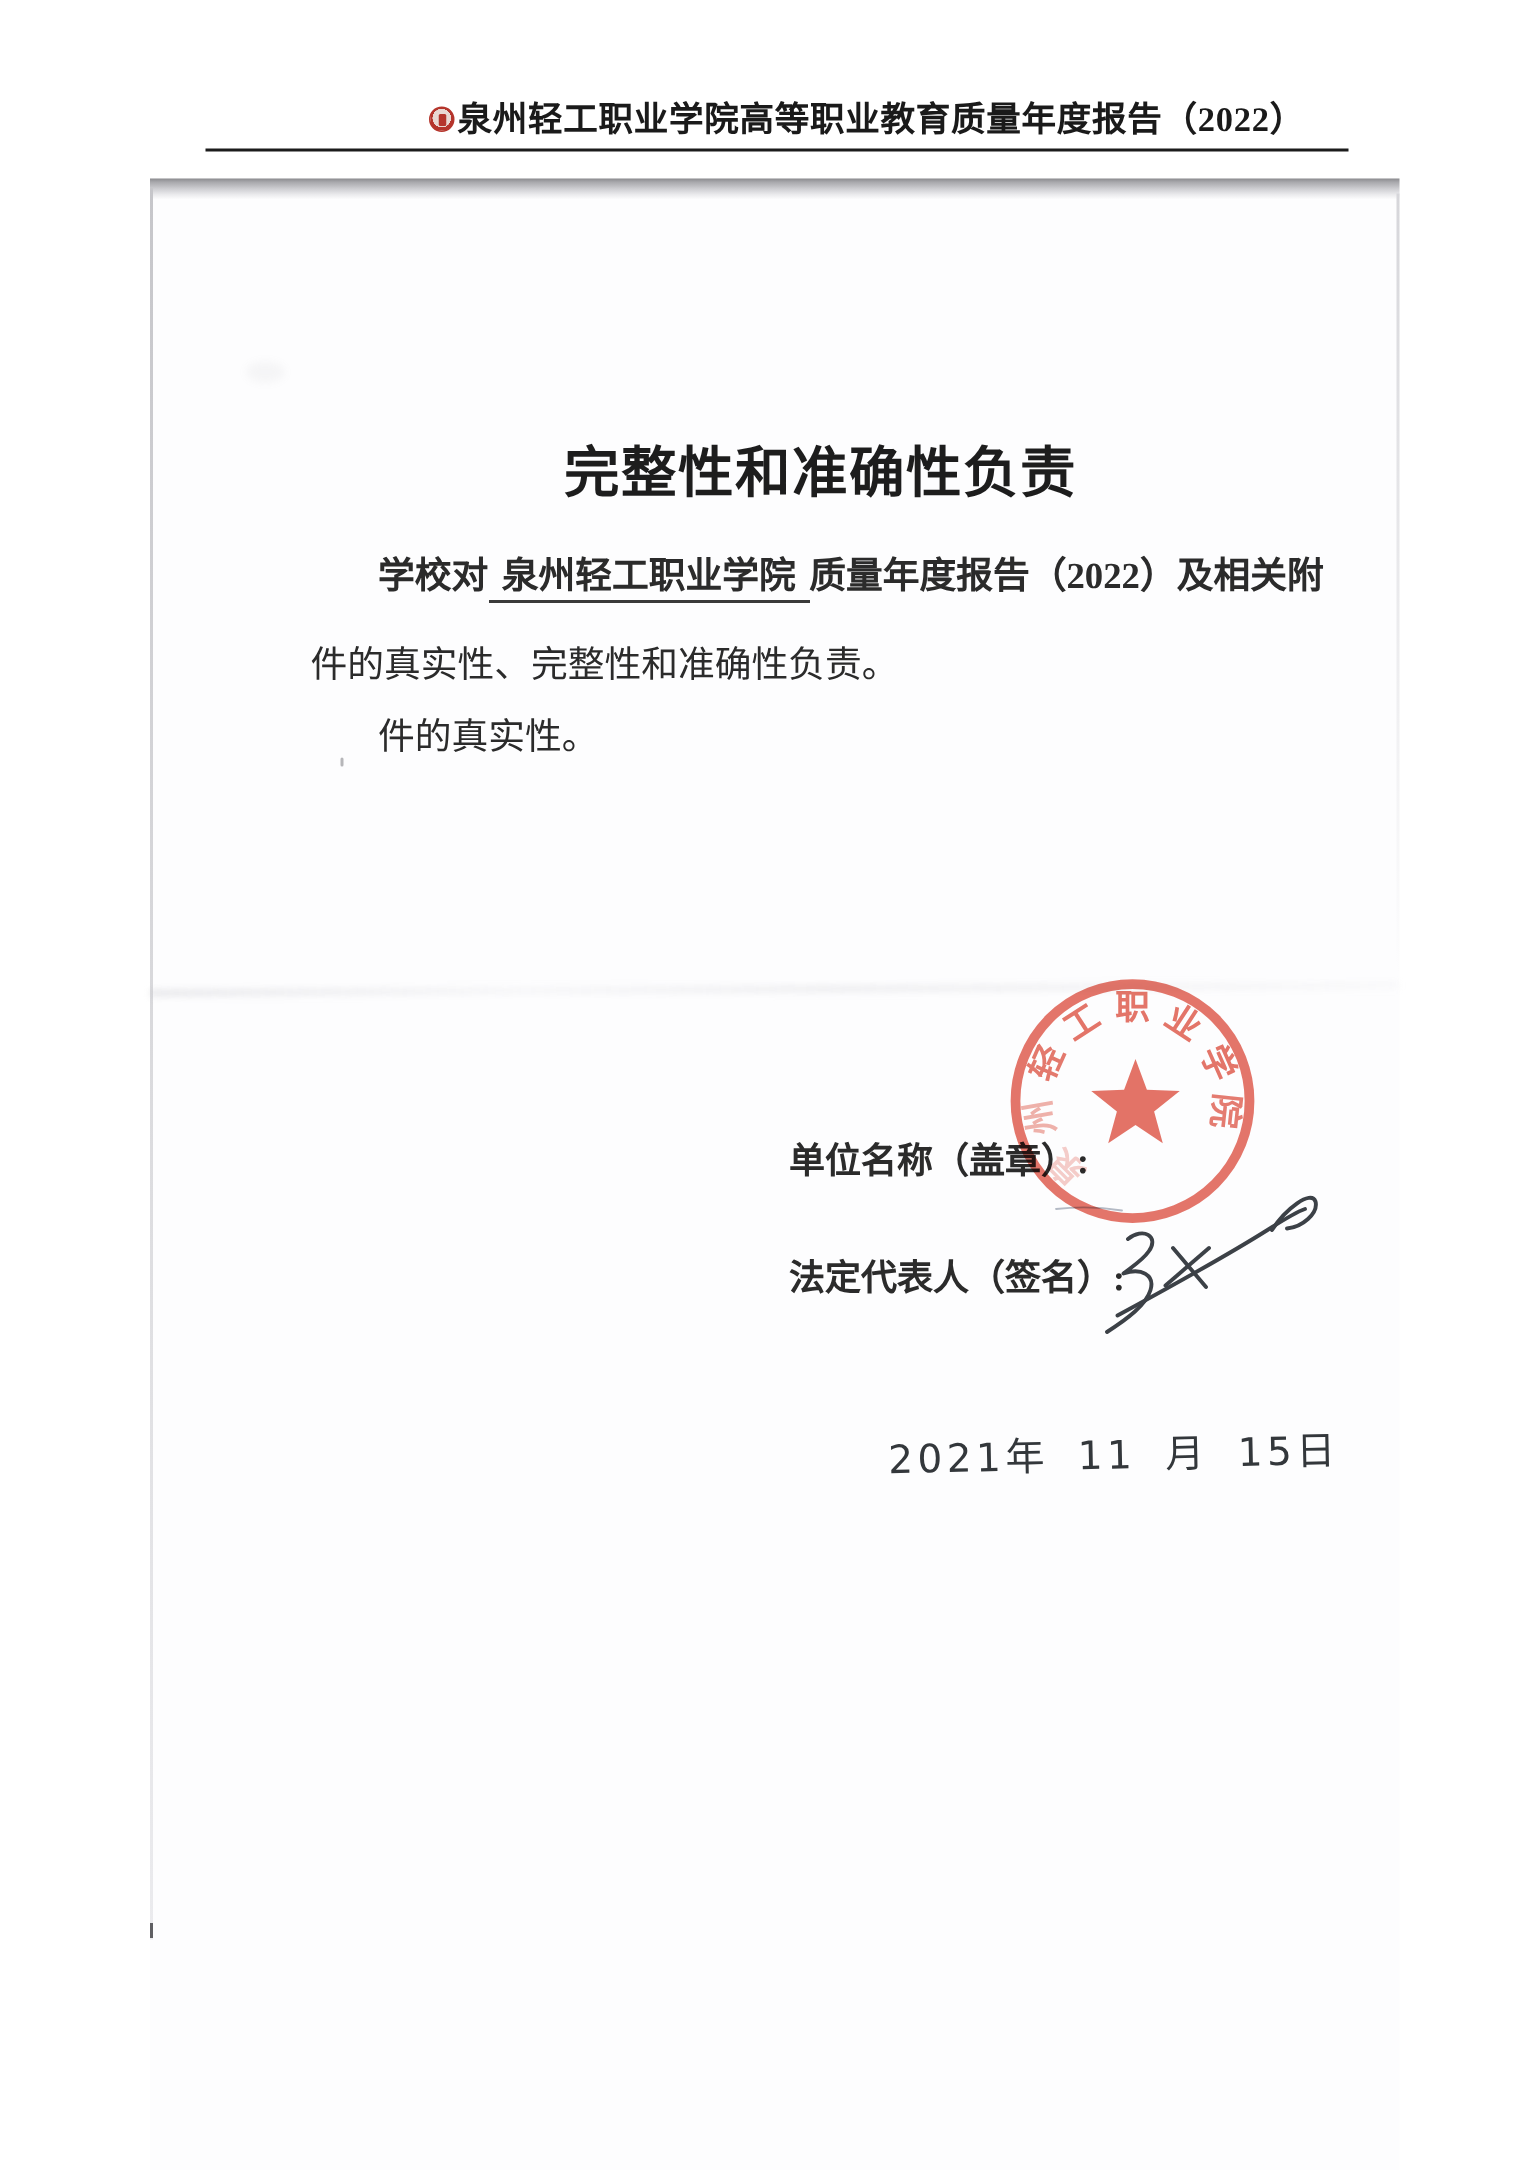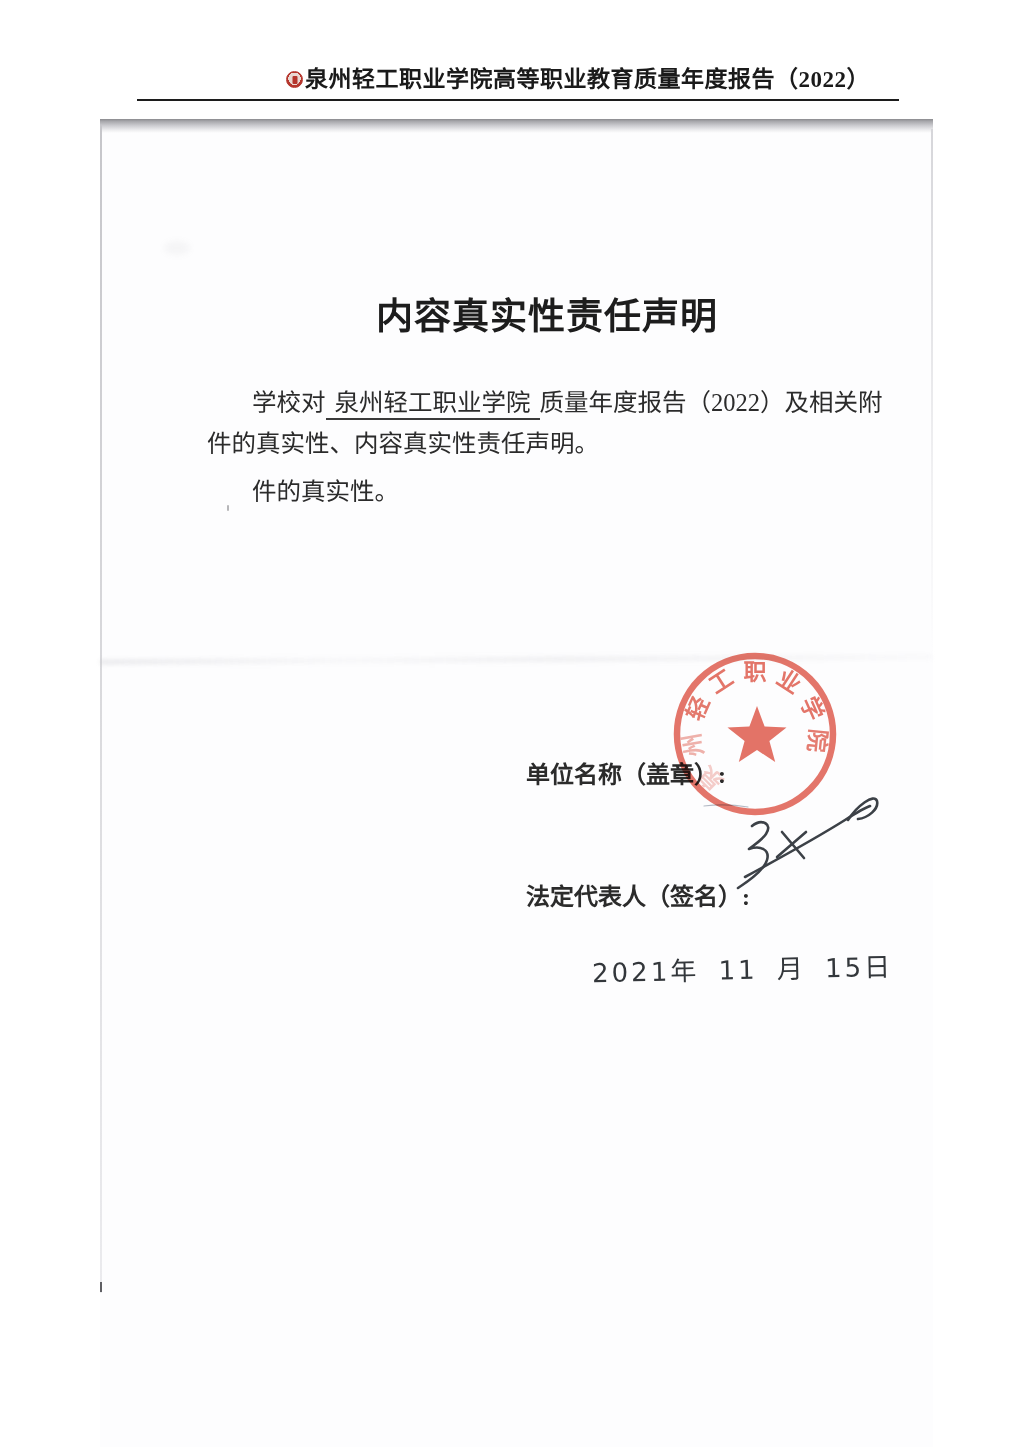--- a/index.html
+++ b/index.html
@@ -35,27 +35,27 @@
     background:linear-gradient(180deg,#d6d6da 0%,rgba(240,240,242,0) 100%);}
   .crease{position:absolute;left:0;top:538px;width:100%;height:5px;
     background:linear-gradient(90deg,rgba(190,190,196,.30),rgba(205,205,210,.12) 30%,rgba(190,190,196,.22) 55%,rgba(205,205,210,.08) 100%);
     filter:blur(2px);transform:rotate(-.35deg);}
   .artifact-dot{position:absolute;left:127px;top:386px;width:2px;height:6px;background:#7c7c80;opacity:.55;border-radius:1px;}
   .artifact-smudge{position:absolute;left:64px;top:122px;width:26px;height:14px;background:#9a9aa0;opacity:.08;border-radius:50%;filter:blur(3px);}
   
   .doc-title{position:absolute;left:276px;top:178px;font-size:37px;font-weight:700;letter-spacing:1px;
     color:#1d1d1d;white-space:nowrap;line-height:1.1;}
   .line{position:absolute;font-size:24.5px;line-height:1.15;white-space:nowrap;color:var(--body-text);}
-  .line1{left:152px;top:270px;}
+  .line1{left:152px;top:252px;font-weight:bold;}
   .line2{left:107px;top:311px;}
   .line3{left:152px;top:359px;}
   .underline{border-bottom:2px solid #3a3a3a;padding:0 9px 2px 9px;}
   .label{position:absolute;font-size:24px;line-height:1.15;white-space:nowrap;color:var(--body-text);font-weight:bold;}
   .unit{left:426px;top:643px;}
-  .rep{left:426px;top:721px;margin-top:44px;}
+  .rep{left:426px;top:721px;}
   .date{position:absolute;left:492px;top:830px;font-family:"DejaVu Sans",sans-serif;font-size:26px;
     letter-spacing:3px;word-spacing:8px;color:#33373b;transform:rotate(-1.2deg);white-space:nowrap;}
   
   .stamp{position:absolute;left:545px;top:505px;width:220px;height:220px;mix-blend-mode:multiply;opacity:.92;}
   .stamp .ring{fill:none;stroke:var(--stamp-red);stroke-width:6.5;opacity:.9;}
   .stamp .star{fill:var(--stamp-red);opacity:.92;}
   .stamp text{font-family:"Liberation Serif","DejaVu Serif",serif;font-size:23px;font-weight:700;
     fill:var(--stamp-red);text-anchor:middle;dominant-baseline:central;}
   
   .signature{position:absolute;left:600px;top:661px;width:200px;height:120px;mix-blend-mode:multiply;}
@@ -77,24 +77,24 @@
 
   <div class="scan">
     <div class="scan-top-edge"></div>
     <div class="scan-left-edge"></div>
     <div class="scan-left-tick"></div>
     <div class="scan-right-edge"></div>
     <div class="crease"></div>
     <div class="artifact-dot"></div>
     <div class="artifact-smudge"></div>
 
-    <h1 class="doc-title">内容真实性责任声明</h1>
+    <h1 class="doc-title">完整性和准确性负责</h1>
 
     <p class="line line1"><span>学校对</span><span class="underline">泉州轻工职业学院</span><span>质量年度报告（2022）及相关附</span></p>
-    <p class="line line2">件的真实性、内容真实性责任声明。</p>
+    <p class="line line2">件的真实性、完整性和准确性负责。</p>
     <p class="line line3">件的真实性。</p>
 
     <p class="label unit">单位名称（盖章）:</p>
     <p class="label rep">法定代表人（签名）:</p>
     <p class="date">2021年 11 月 15日</p>
 
     <svg class="stamp" viewBox="-110 -110 220 220" xmlns="http://www.w3.org/2000/svg">
       <circle class="ring" cx="0" cy="0" r="78"></circle>
       <polygon class="star" transform="translate(2,3)" points="0,-31 7.6,-10.5 29.5,-9.6 12.4,4 18.2,25.1 0,13 -18.2,25.1 -12.4,4 -29.5,-9.6 -7.6,-10.5"></polygon>
       <g>

